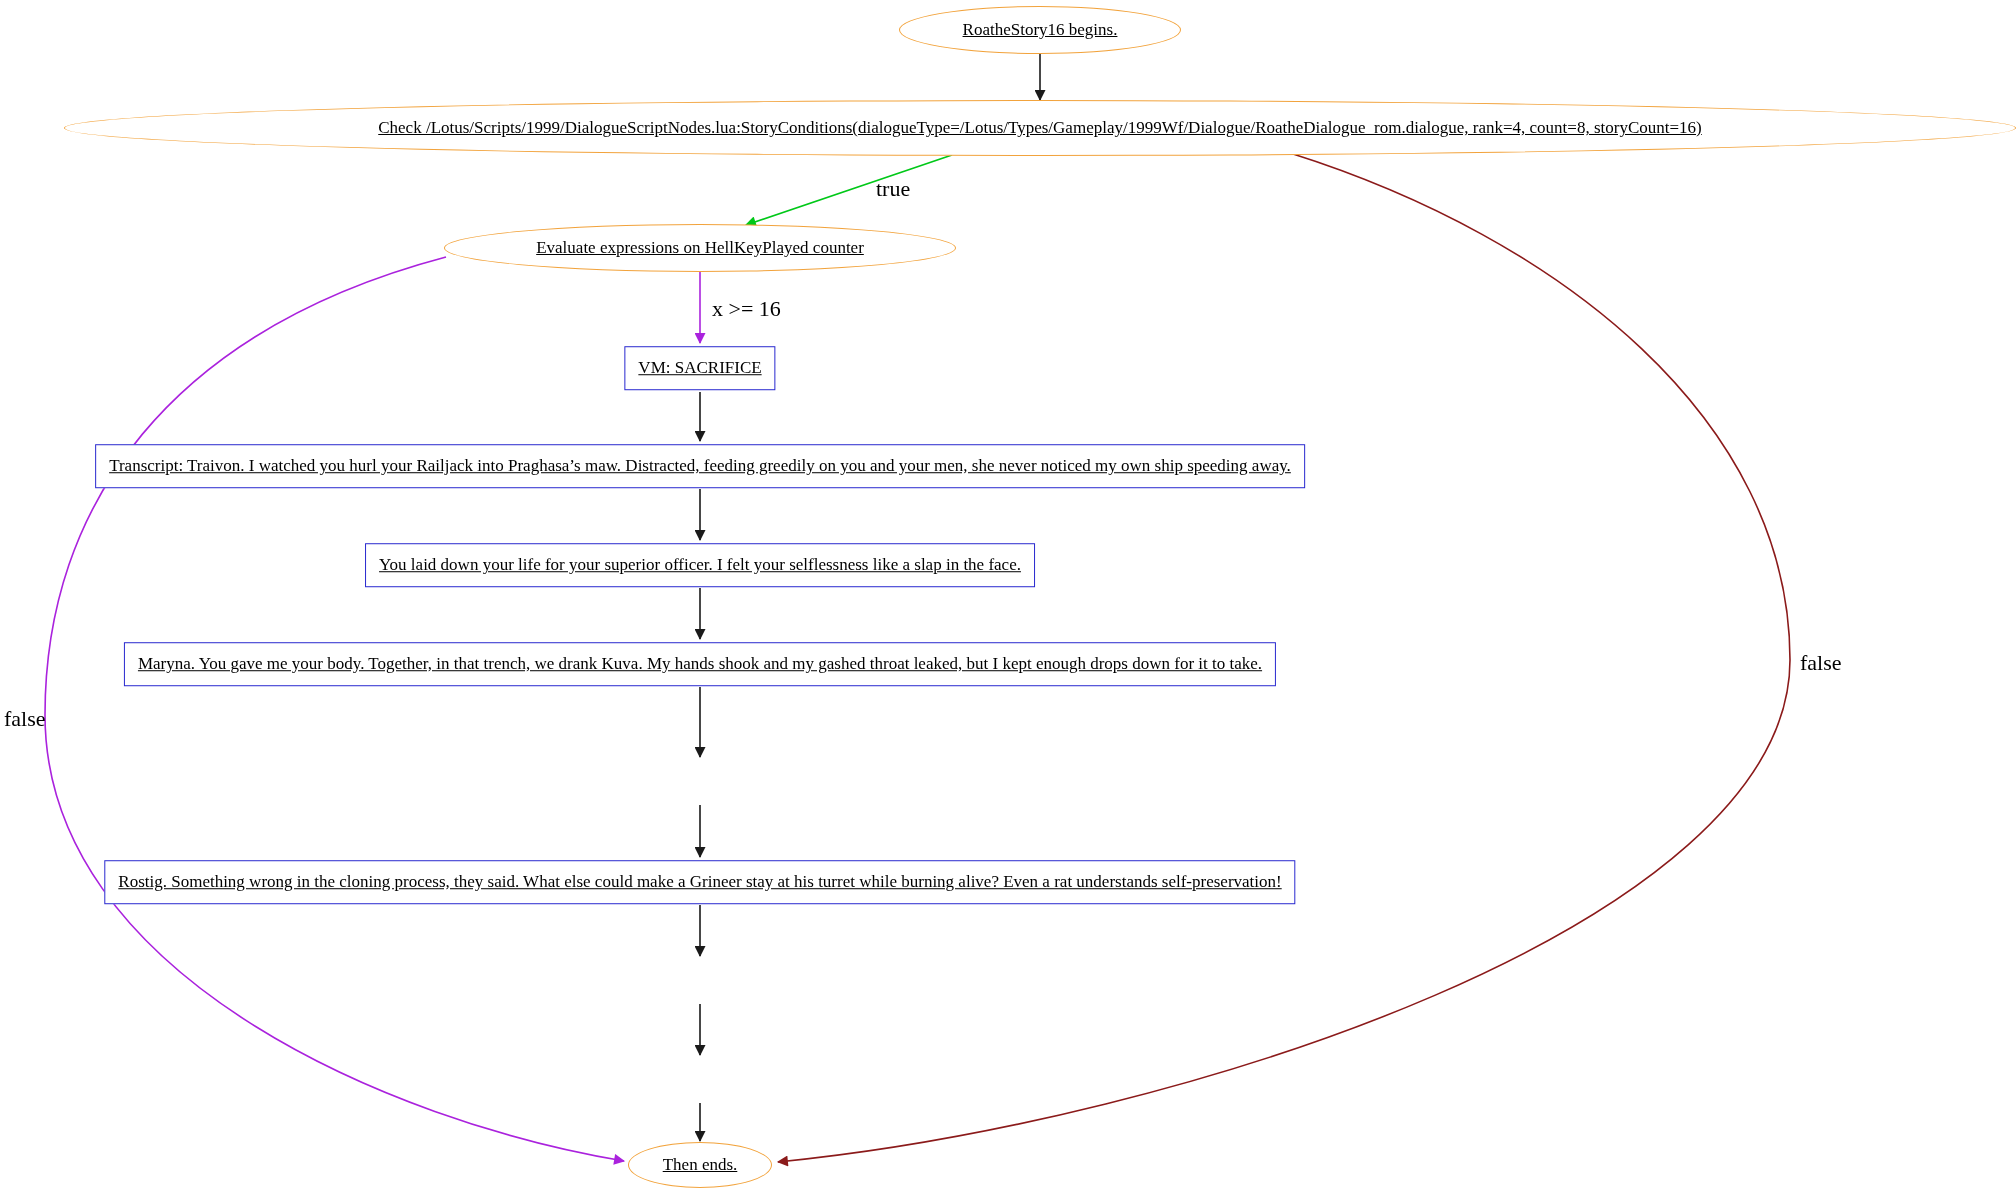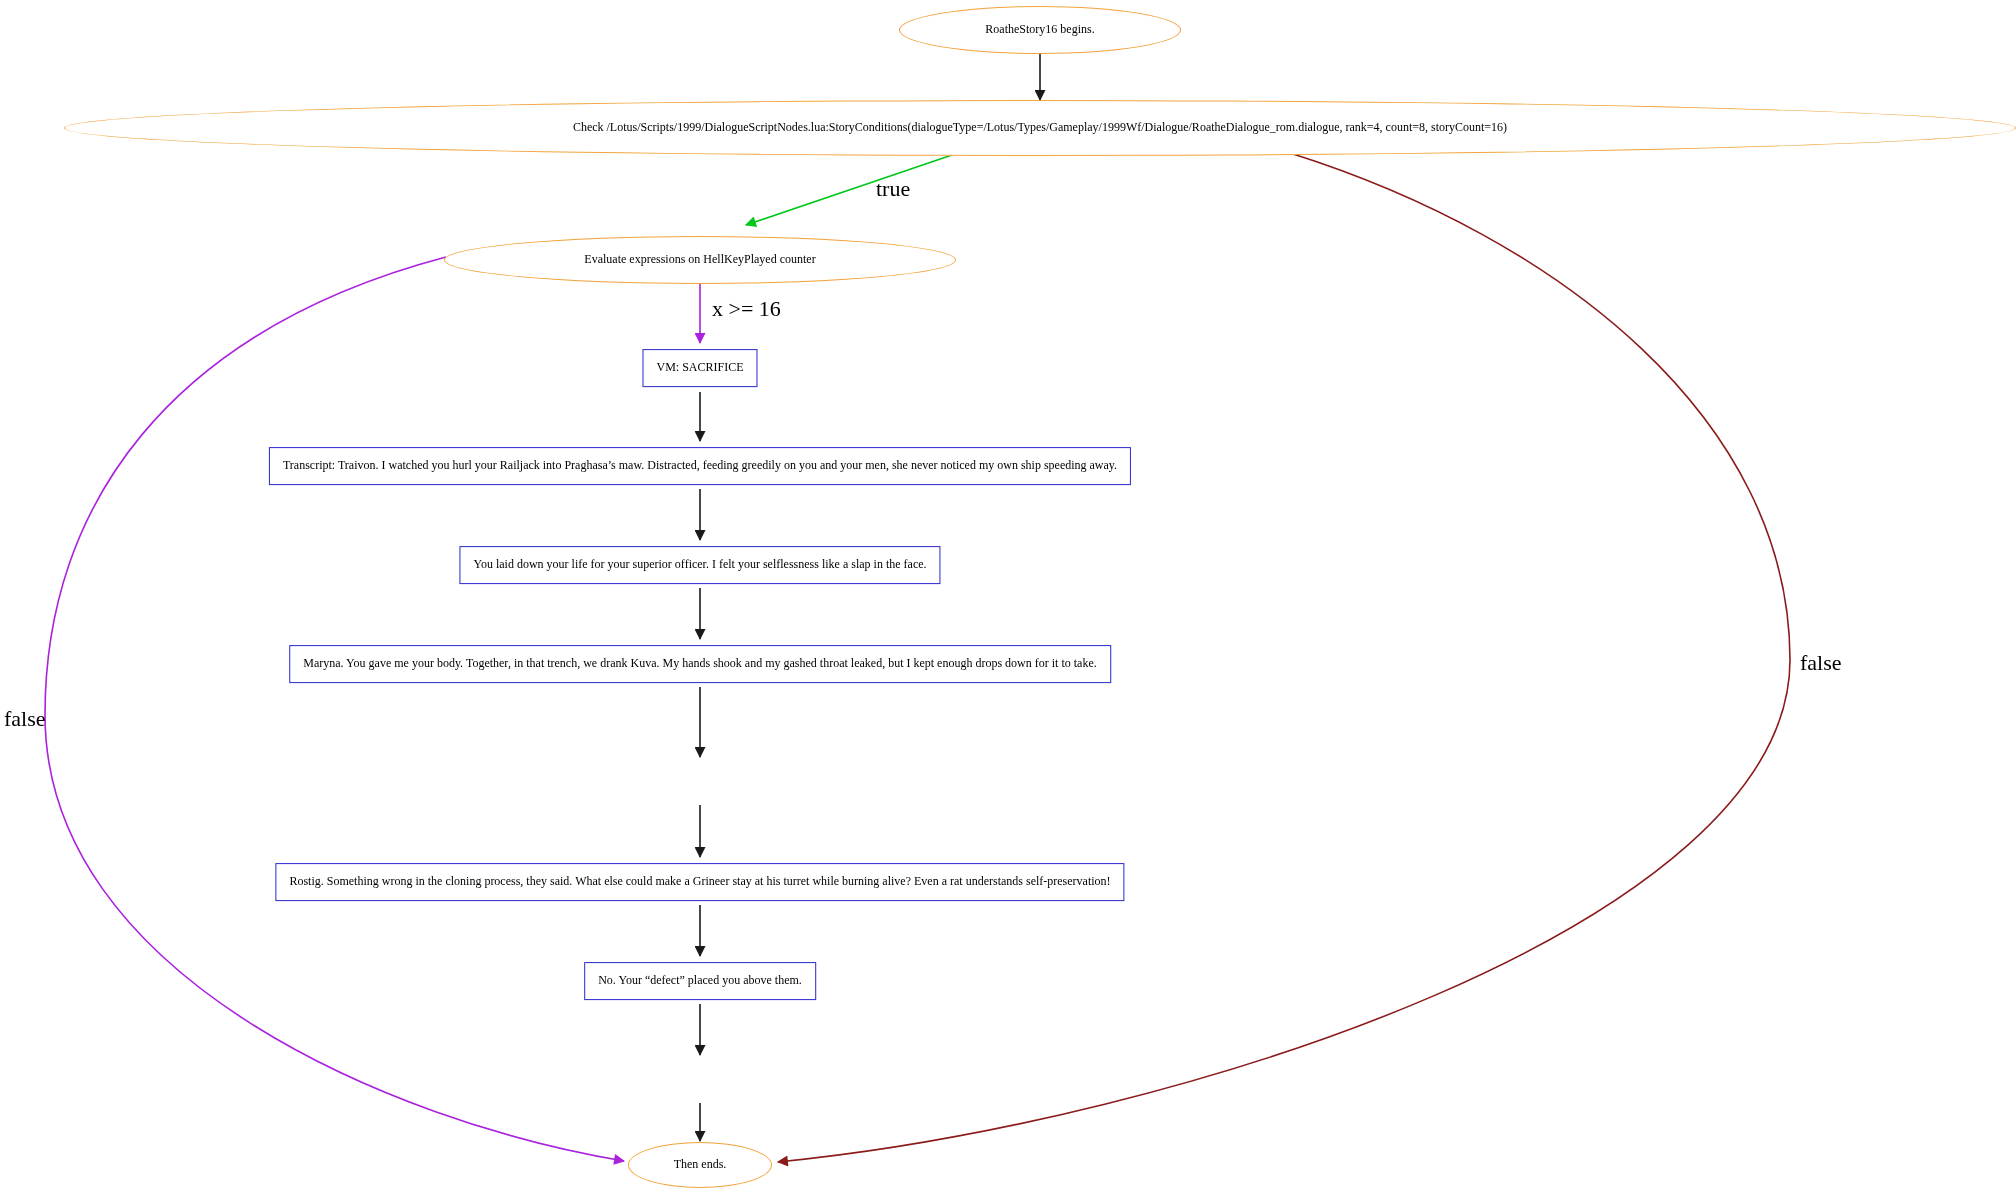--- a/index.html
+++ b/index.html
@@ -14,22 +14,22 @@
   }
   svg.edges{position:absolute;left:0;top:0;width:2016px;height:1191px;}
   .edge{fill:none;stroke-width:1.6px;}
   .s-black{stroke:var(--edge-black);} .f-black{fill:var(--edge-black);}
   .s-true{stroke:var(--edge-true);}   .f-true{fill:var(--edge-true);}
   .s-purple{stroke:var(--edge-purple);} .f-purple{fill:var(--edge-purple);}
   .s-false{stroke:var(--edge-false);} .f-false{fill:var(--edge-false);}
   .node{
     position:absolute; transform:translate(-50%,-50%);
     display:flex; align-items:center; justify-content:center;
-    background:#fff; white-space:nowrap; font-size:12px; line-height:1.15;
-    text-align:center; z-index:2;
+    background:#fff; white-space:nowrap; font-size:17px; line-height:1.15;
+    text-align:center; z-index:2;text-decoration:underline;
   }
   .node.ellipse{border:1.5px solid var(--ellipse-border); border-radius:50%;}
   .node.rect{border:1.5px solid var(--box-border); padding:11px 13px;}
   .edge-label{
     position:absolute; font-size:22px; color:var(--text); white-space:nowrap; z-index:3;
   }
 </style>
 </head>
 <body>
 
@@ -67,21 +67,21 @@
   </svg>
 
   <div class="node ellipse" style="left:1040px;top:30px;width:280px;height:46px">
     <span>RoatheStory16 begins.</span>
   </div>
 
   <div class="node ellipse" style="left:1040px;top:128px;width:1950px;height:54px">
     <span>Check /Lotus/Scripts/1999/DialogueScriptNodes.lua:StoryConditions(dialogueType=/Lotus/Types/Gameplay/1999Wf/Dialogue/RoatheDialogue_rom.dialogue, rank=4, count=8, storyCount=16)</span>
   </div>
 
-  <div class="node ellipse" style="left:700px;top:260px;width:510px;height:46px">
+  <div class="node ellipse" style="left:700px;top:248px;width:510px;height:46px">
     <span>Evaluate expressions on HellKeyPlayed counter</span>
   </div>
 
   <div class="node rect" style="left:700px;top:368px">
     <span>VM: SACRIFICE</span>
   </div>
 
   <div class="node rect" style="left:700px;top:466px">
     <span>Transcript: Traivon. I watched you hurl your Railjack into Praghasa’s maw. Distracted, feeding greedily on you and your men, she never noticed my own ship speeding away.</span>
   </div>
@@ -92,23 +92,20 @@
 
   <div class="node rect" style="left:700px;top:664px">
     <span>Maryna. You gave me your body. Together, in that trench, we drank Kuva. My hands shook and my gashed throat leaked, but I kept enough drops down for it to take.</span>
   </div>
 
 
   <div class="node rect" style="left:700px;top:882px">
     <span>Rostig. Something wrong in the cloning process, they said. What else could make a Grineer stay at his turret while burning alive? Even a rat understands self-preservation!</span>
   </div>
 
-  <div class="node rect" style="left:700px;top:981px">
-    <span>No. Your “defect” placed you above them.</span>
-  </div>
 
 
   <div class="node ellipse" style="left:700px;top:1165px;width:142px;height:44px">
     <span>Then ends.</span>
   </div>
 
   <span class="edge-label" style="left:876px;top:176px">true</span>
   <span class="edge-label" style="left:712px;top:296px">x &gt;= 16</span>
   <span class="edge-label" style="left:1800px;top:650px">false</span>
   <span class="edge-label" style="left:4px;top:706px">false</span>

